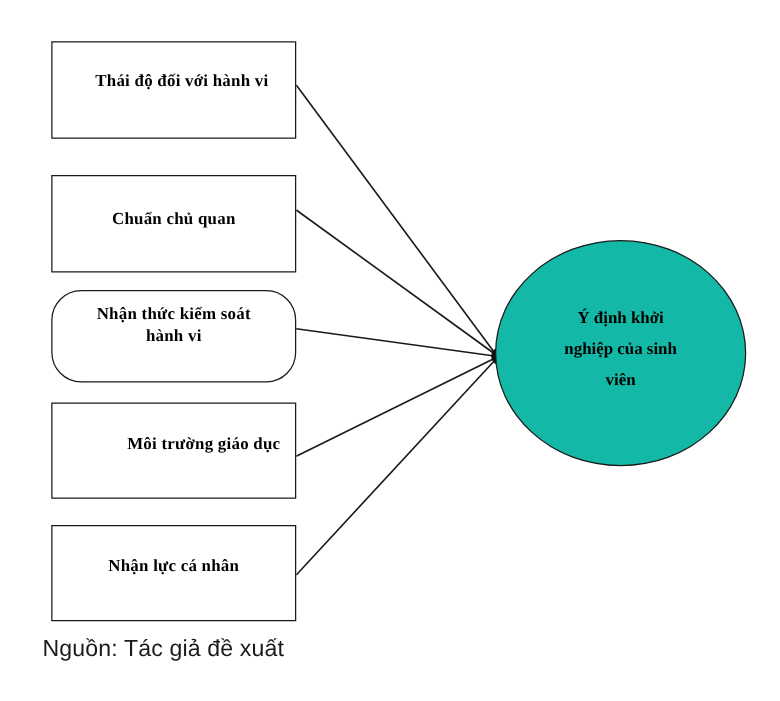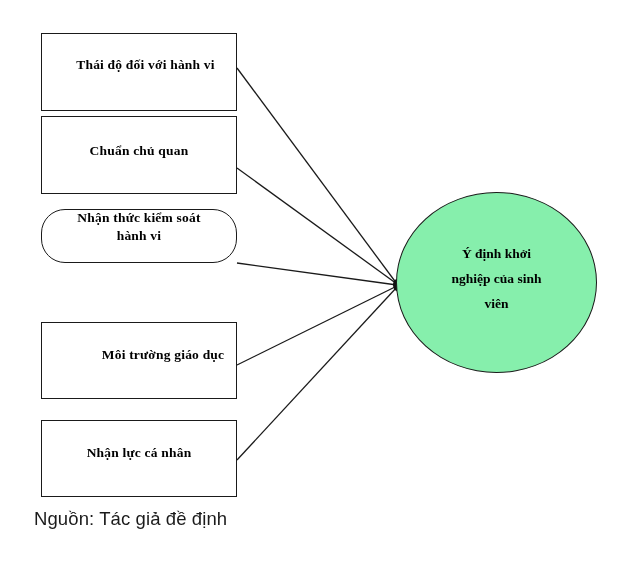--- a/index.html
+++ b/index.html
@@ -45,41 +45,41 @@
     font-size: 13.5px;
     line-height: 1.35;
     color: #000000;
     letter-spacing: 0.2px;
     padding: 0 6px;
     display: block;
     white-space: pre-line;
   }
   
   #box-1 { left: 41px;  top: 33px;  width: 196px; height: 78px; }
-  #box-2 { left: 41px;  top: 116px; width: 196px; height: 78px; }
-  #box-3 { left: 41px;  top: 209px; width: 196px; height: 54px; border-radius: 24px; }
+  #box-2 { left: 41px;  top: 140px; width: 196px; height: 78px; }
+  #box-3 { left: 41px;  top: 232px; width: 196px; height: 74px; border-radius: 24px; }
   #box-4 { left: 41px;  top: 322px; width: 196px; height: 77px; }
   #box-5 { left: 41px;  top: 420px; width: 196px; height: 77px; }
 
   
   #box-1 .factor-label { transform: translateY(-7px); margin-left: 13px; }
   #box-2 .factor-label { transform: translateY(-4px); }
   #box-3 .factor-label { transform: translateY(-9px); }
   #box-4 .factor-label { transform: translateY(-5px); margin-left: 48px; }
   #box-5 .factor-label { transform: translateY(-5px); }
 
   .outcome-ellipse {
     position: absolute;
     left: 396px;
     top: 192px;
     width: 199px;
     height: 179px;
     border: 1.4px solid #1a1a1a;
     border-radius: 50%;
-    background: #86efac;
+    background: #14b8a6;
     display: flex;
     align-items: center;
     justify-content: center;
     text-align: center;
   }
   .outcome-label {
     font-family: "Liberation Serif", serif;
     font-weight: bold;
     font-size: 13.5px;
     line-height: 1.85;
@@ -135,15 +135,15 @@
   <div class="factor-box" id="box-5">
     <span class="factor-label">Nhận lực cá nhân</span>
   </div>
 
   <div class="outcome-ellipse">
     <span class="outcome-label">Ý định khởi
 nghiệp của sinh
 viên</span>
   </div>
 
-  <div class="source-caption">Nguồn: Tác giả đề định</div>
+  <div class="source-caption">Nguồn: Tác giả đề xuất</div>
 
 </div>
 
 </body></html>

